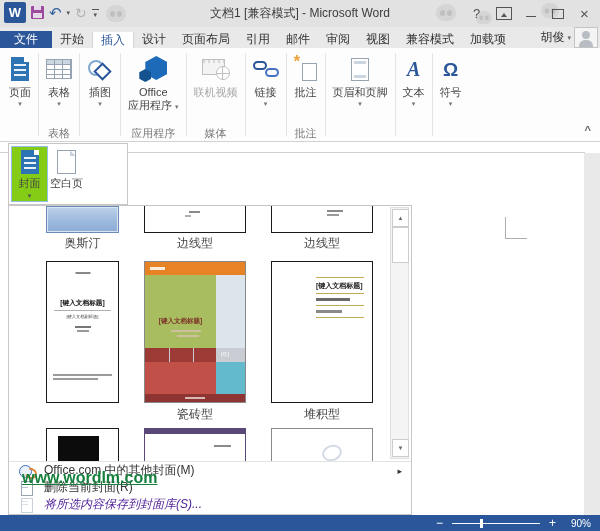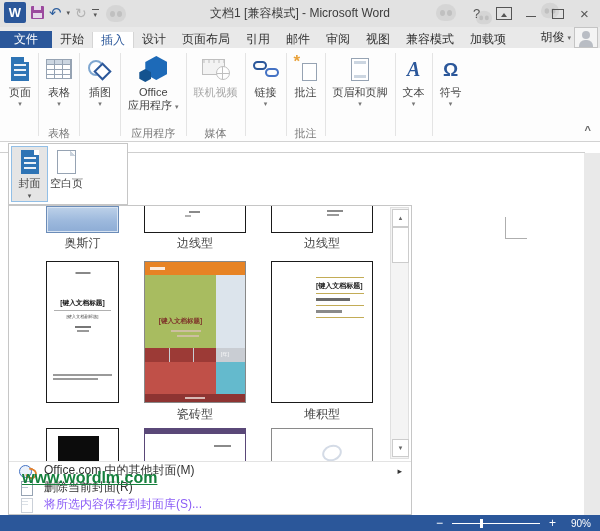--- a/index.html
+++ b/index.html
@@ -95,21 +95,21 @@
   
   .docarea{position:absolute;left:0;top:143px;width:600px;height:372px;background:#fff;}
   .doc-topline{position:absolute;left:0;top:9px;width:585px;height:1px;background:#cfcfcf;}
   .page-shade{position:absolute;right:0;top:10px;width:16px;bottom:0;background:#e9e9e9;}
   .corner-mark{position:absolute;left:505px;top:74px;width:21px;height:21px;border-left:1px solid #aeaeae;border-bottom:1px solid #aeaeae;}
 
   
   .flyout{position:absolute;left:8px;top:143px;width:120px;height:62px;background:#fff;border:1px solid #c6c6c6;
     display:flex;padding:2px;box-sizing:border-box;z-index:6;}
   .fbtn{width:37px;display:flex;flex-direction:column;align-items:center;font-size:11px;color:#444;padding-top:4px;gap:2px;}
-  .fbtn.selected{background:#e5e5e5;border:1px solid #92bfe6;padding-top:3px;width:37px;box-sizing:border-box;}
+  .fbtn.selected{background:#84cc16;border:1px solid #92bfe6;padding-top:3px;width:37px;box-sizing:border-box;}
   .fcaret{font-size:7px;color:#555;line-height:6px;}
   .ic-blankpage{width:17px;height:22px;background:#fff;border:1px solid #96a3b3;position:relative;}
   .ic-blankpage::before{content:"";position:absolute;right:0;top:0;width:5px;height:5px;background:linear-gradient(225deg,#fdfdfd 50%,#c9d2dc 50%);}
   .ic-break{position:relative;width:24px;height:22px;margin-top:2px;}
   .ic-break::before{content:"";position:absolute;left:4px;right:3px;top:2px;bottom:2px;border-left:2px solid #8a98aa;border-right:2px solid #8a98aa;}
   .ic-break::after{content:"";position:absolute;left:4px;right:3px;top:10px;height:2px;background:#8a98aa;}
   .ic-break .arr{position:absolute;left:-2px;top:7px;border:4px solid transparent;border-left:5px solid #2b579a;}
 
   
   .gallery{position:absolute;left:8px;top:205px;width:404px;height:310px;background:#fff;border:1px solid #c6c6c6;
@@ -169,21 +169,21 @@
   
   .gal-sb{position:absolute;right:2px;top:1px;width:19px;height:252px;background:#f4f4f4;border:1px solid #e0e0e0;box-sizing:border-box;}
   .sb-btn{position:absolute;left:1px;width:15px;height:16px;background:#fff;border:1px solid #ccc;display:flex;align-items:center;justify-content:center;
     font-size:6px;color:#666;}
   .sb-up{top:1px;}
   .sb-down{bottom:1px;}
   .sb-thumb{position:absolute;left:1px;top:19px;width:15px;height:34px;background:#fff;border:1px solid #ccc;}
   
   .gal-menu{position:absolute;left:0;right:0;top:255px;border-top:1px solid #e3e3e3;}
   .mitem{height:17px;display:flex;align-items:center;font-size:12px;color:#333;padding-left:10px;position:relative;}
-  .mitem.disabled{color:#8b5cf6;}
+  .mitem.disabled{color:#4c1d95;font-style:italic;}
   .mi-ic{width:16px;height:14px;margin-right:9px;position:relative;flex:none;}
   .mi-globe::before{content:"";position:absolute;left:0;top:1px;width:11px;height:11px;border:1px solid #4472c4;border-radius:50%;background:#eaf1fb;}
   .mi-globe::after{content:"";position:absolute;left:6px;top:4px;width:8px;height:7px;border:2px solid #e08030;border-radius:50%;border-left-color:transparent;transform:rotate(30deg);}
   .mi-page::before{content:"";position:absolute;left:2px;top:0;width:10px;height:13px;background:#fff;border:1px solid #96a3b3;}
   .mi-page::after{content:"";position:absolute;left:3px;top:3px;width:6px;height:6px;background:repeating-linear-gradient(#b9c4d0 0 1px,transparent 1px 3px);}
   .mi-sub{position:absolute;right:9px;font-size:9px;color:#333;}
 
   
   .statusbar{position:absolute;left:0;bottom:0;width:600px;height:16px;background:#2b579a;color:#fff;
     display:flex;align-items:center;justify-content:flex-end;font-size:10px;gap:9px;padding-right:9px;box-sizing:border-box;z-index:8;}

